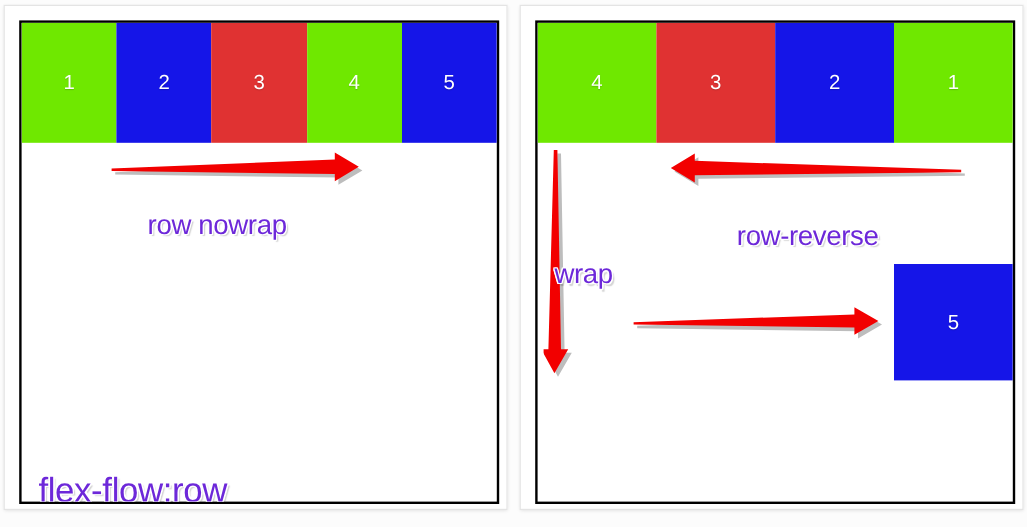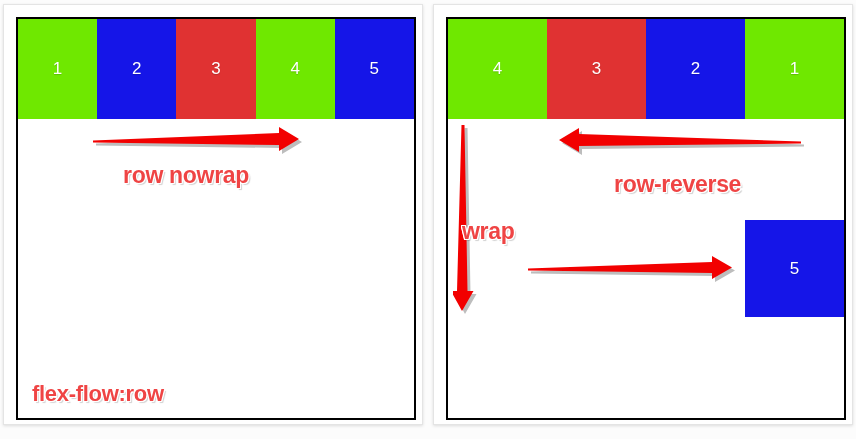--- a/index.html
+++ b/index.html
@@ -71,34 +71,35 @@
     background:#1515e8;
     display:flex;align-items:center;justify-content:center;
     color:#fff;font-size:17px;
     text-shadow:0 1px 1px rgba(0,0,0,.18);
     box-sizing:border-box;
   }
 
   
   .label{
     position:absolute;
-    color:#ef4444;
-    font-weight:bold;
+    color:#6d28d9;
+    font-weight:normal;
     font-family:"Liberation Sans", sans-serif;
     letter-spacing:-0.3px;
     white-space:nowrap;
     text-shadow:
        1px  0   0 #ffffff, -1px  0   0 #ffffff,
        0    1px 0 #ffffff,  0   -1px 0 #ffffff,
        1px  1px 0 #ffffff, -1px -1px 0 #ffffff,
        1px -1px 0 #ffffff, -1px  1px 0 #ffffff,
        2px  2px 1px rgba(0,0,0,.18);
+    margin-top: 12px;
   }
   .label.mid{font-size:23px;}
-  .label.big{font-size:22px;}
+  .label.big{font-size:29px;}
 
   
   .arrow{position:absolute;pointer-events:none;}
 </style>
 </head>
 <body>
 
 <div class="stage">
 
   <div class="card" id="card-left">
@@ -146,21 +147,21 @@
 
       <div class="label mid" style="left:166px;top:152px;">row-reverse</div>
 
       <svg class="arrow" style="left:5px;top:104px;" width="42" height="198" viewBox="0 0 42 198">
         <g transform="translate(2,2)">
           <polygon points="9.5,0 12.5,166 18.5,166 7,186 -4,166 2,166 6.5,0" fill="#bdbdbd" transform="translate(3,3)"></polygon>
           <polygon points="9.5,0 12.5,166 18.5,166 7,186 -4,166 2,166 6.5,0" fill="#f20000"></polygon>
         </g>
       </svg>
 
-      <div class="label mid" style="left:14px;top:199px;">wrap</div>
+      <div class="label mid" style="left:14px;top:184px;">wrap</div>
 
       <svg class="arrow" style="left:79px;top:233px;" width="226" height="36" viewBox="0 0 226 36">
         <g transform="translate(1,2)">
           <polygon points="0,14.5 184,8 184,2 204,13.5 184,25 184,19 0,16.5" fill="#bdbdbd" transform="translate(3,3)"></polygon>
           <polygon points="0,14.5 184,8 184,2 204,13.5 184,25 184,19 0,16.5" fill="#f20000"></polygon>
         </g>
       </svg>
 
     </div>
   </div>

